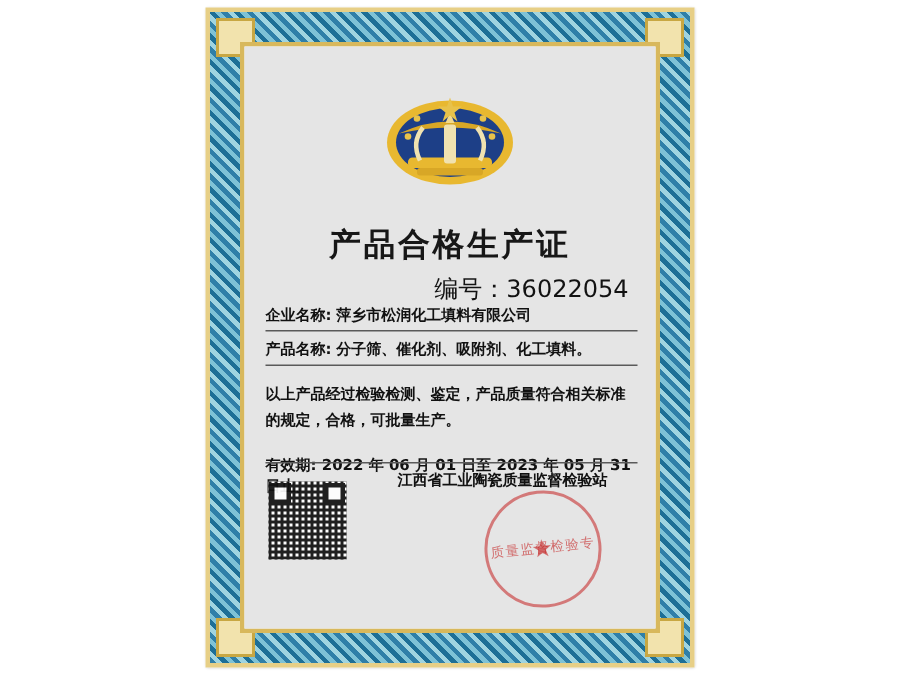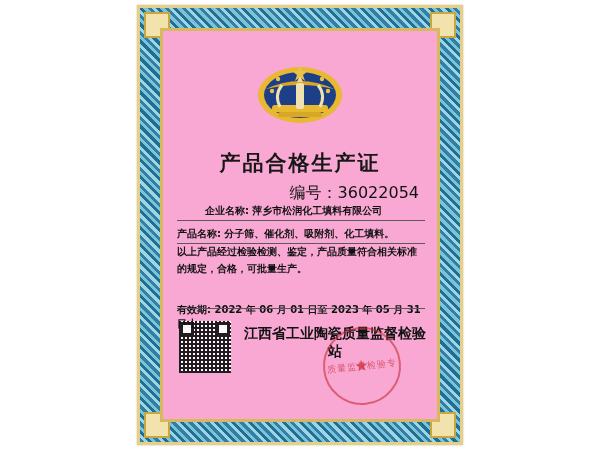--- a/index.html
+++ b/index.html
@@ -75,21 +75,21 @@
   .corner.bl { left: 4px;  bottom: 4px; }
   .corner.br { right: 4px; bottom: 4px; }
 
   
   .content {
     position: absolute;
     left: 26px;
     top: 26px;
     right: 26px;
     bottom: 26px;
-    background: #f9a8d4;
+    background: #e5e5e5;
     overflow: hidden;
   }
 
   
   .emblem-wrap {
     position: absolute;
     left: 50%;
     top: 24px;
     transform: translateX(-50%);
     width: 96px;
@@ -123,38 +123,38 @@
     left: 14px;
     right: 12px;
     font-family: "DejaVu Sans", "Liberation Sans", sans-serif;
     font-size: 10px;
     color: #111111;
     line-height: 14px;
   }
   .field .label { font-weight: bold; }
   .field .value { font-weight: bold; }
 
-  .f-company { top: 173px; margin-left: 28px; }
+  .f-company { top: 173px; }
   .f-product { top: 196px; }
 
   .field-underline {
     position: absolute;
     left: 14px;
     right: 12px;
     height: 1px;
     background: #5a5a5a;
   }
   .ul-company { top: 189px; }
   .ul-product { top: 212px; }
 
   .paragraph {
     position: absolute;
     left: 14px;
     right: 12px;
-    top: 212px;
+    top: 224px;
     font-family: "DejaVu Sans", "Liberation Sans", sans-serif;
     font-size: 10px;
     line-height: 17px;
     color: #111111;
     font-weight: bold;
   }
 
   .f-valid {
     position: absolute;
     left: 14px;
@@ -189,24 +189,24 @@
     background: #fff;
     box-sizing: border-box;
   }
   .qr::before { left: 1px; top: 1px; }
   .qr::after  { right: 1px; top: 1px; }
 
   .issuer {
     position: absolute;
     left: 80px;
     right: 10px;
-    top: 294px;
+    top: 282px;
     text-align: center;
     font-family: "DejaVu Sans", "Liberation Sans", sans-serif;
-    font-size: 14px;
+    font-size: 10px;
     font-weight: bold;
     color: #111111;
   }
 
   .issue-date {
     position: absolute;
     right: 22px;
     top: 326px;
     font-family: "DejaVu Sans", "Liberation Sans", sans-serif;
     font-size: 10px;

